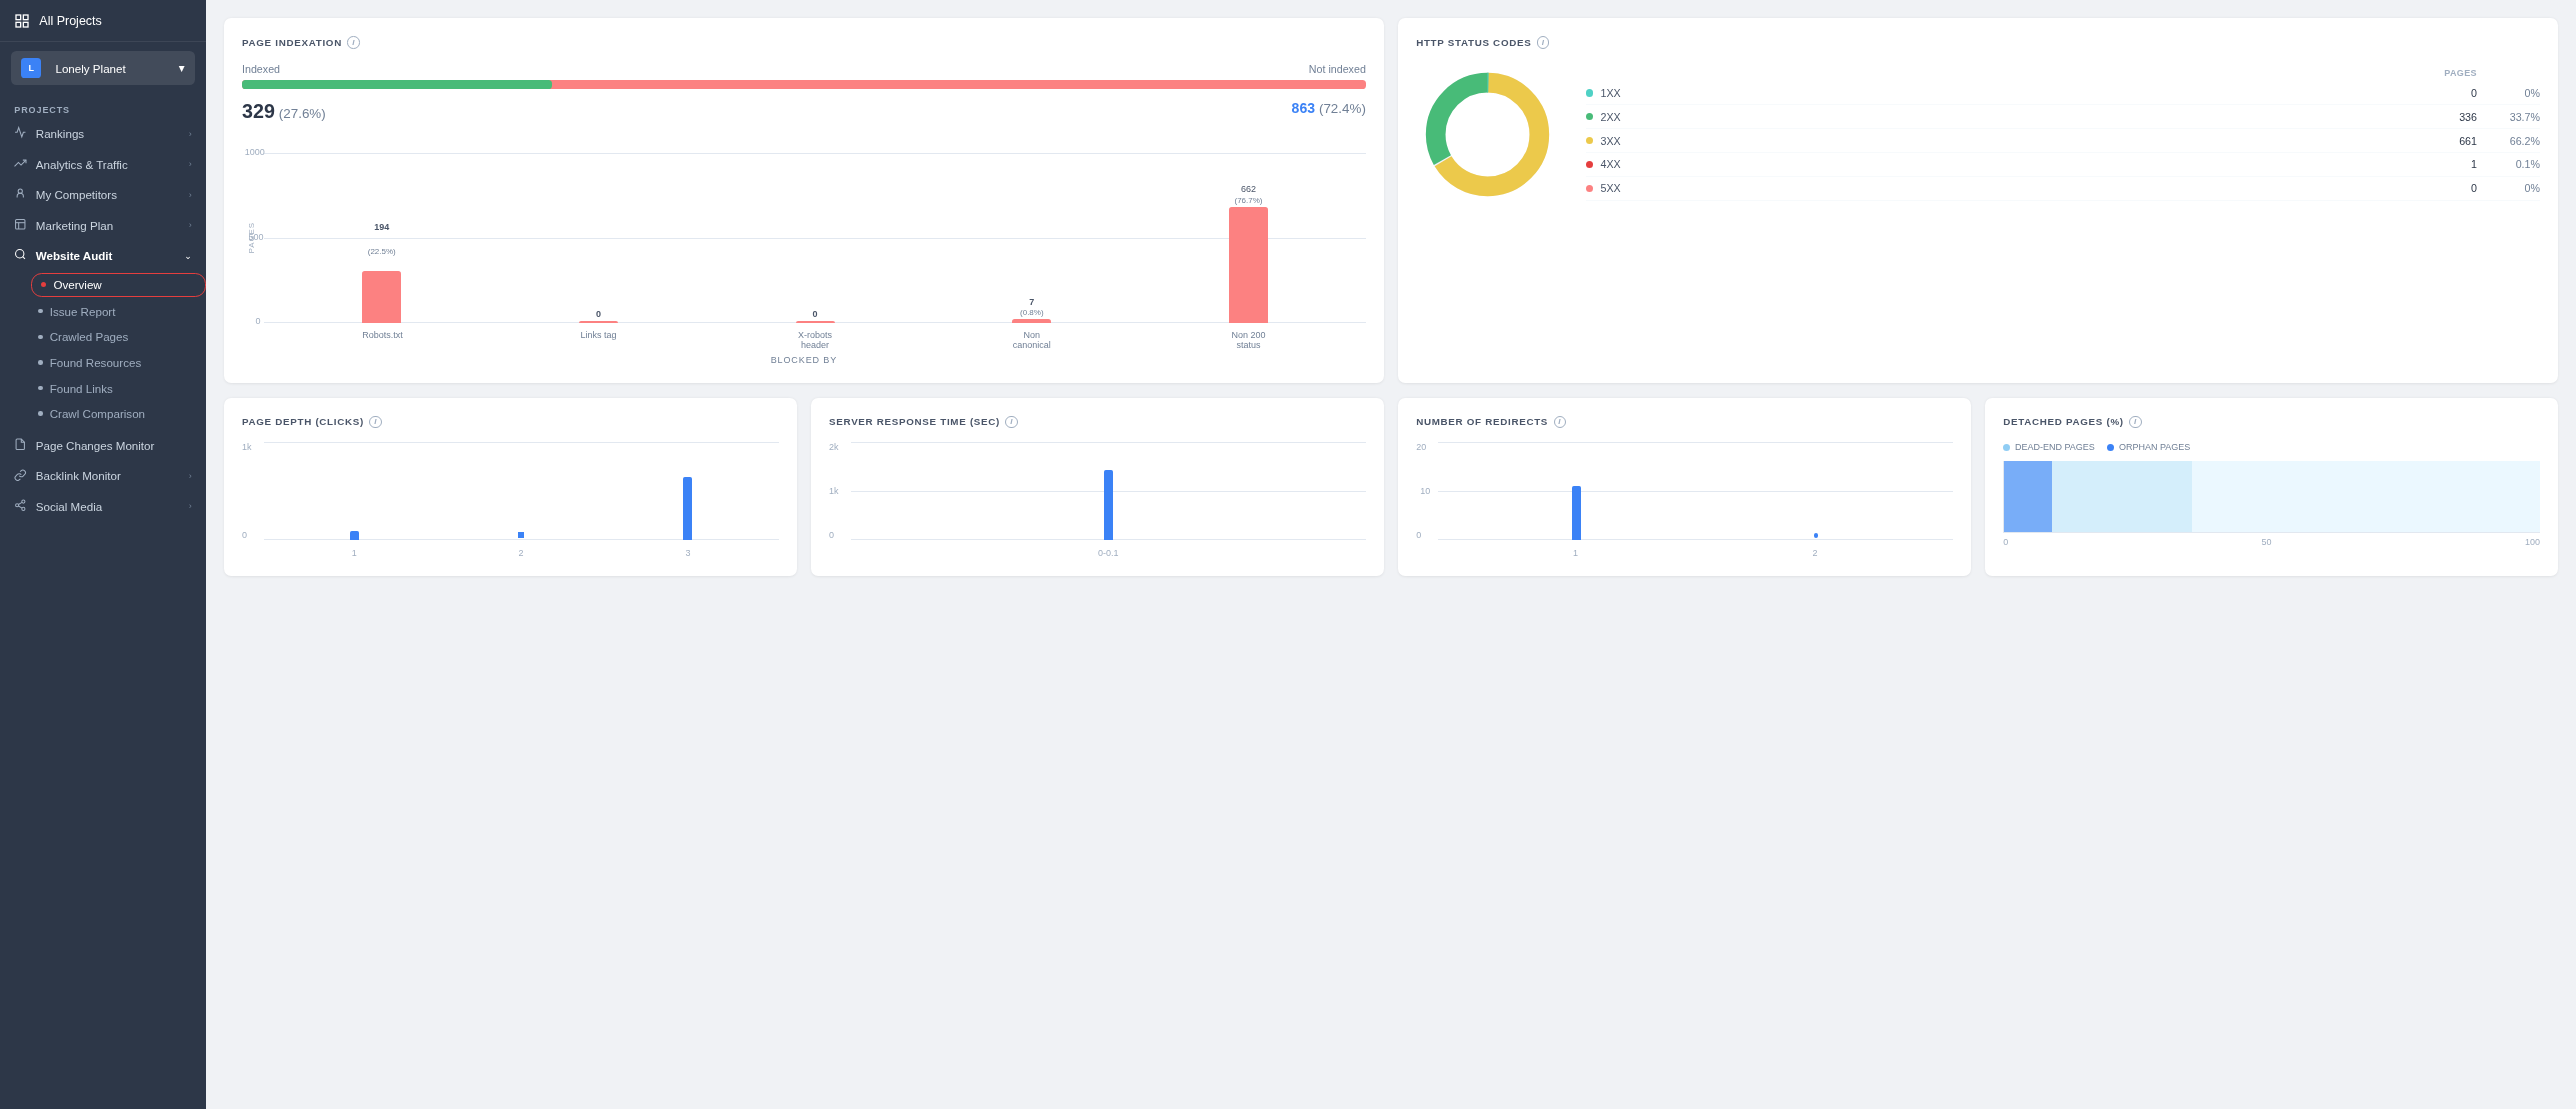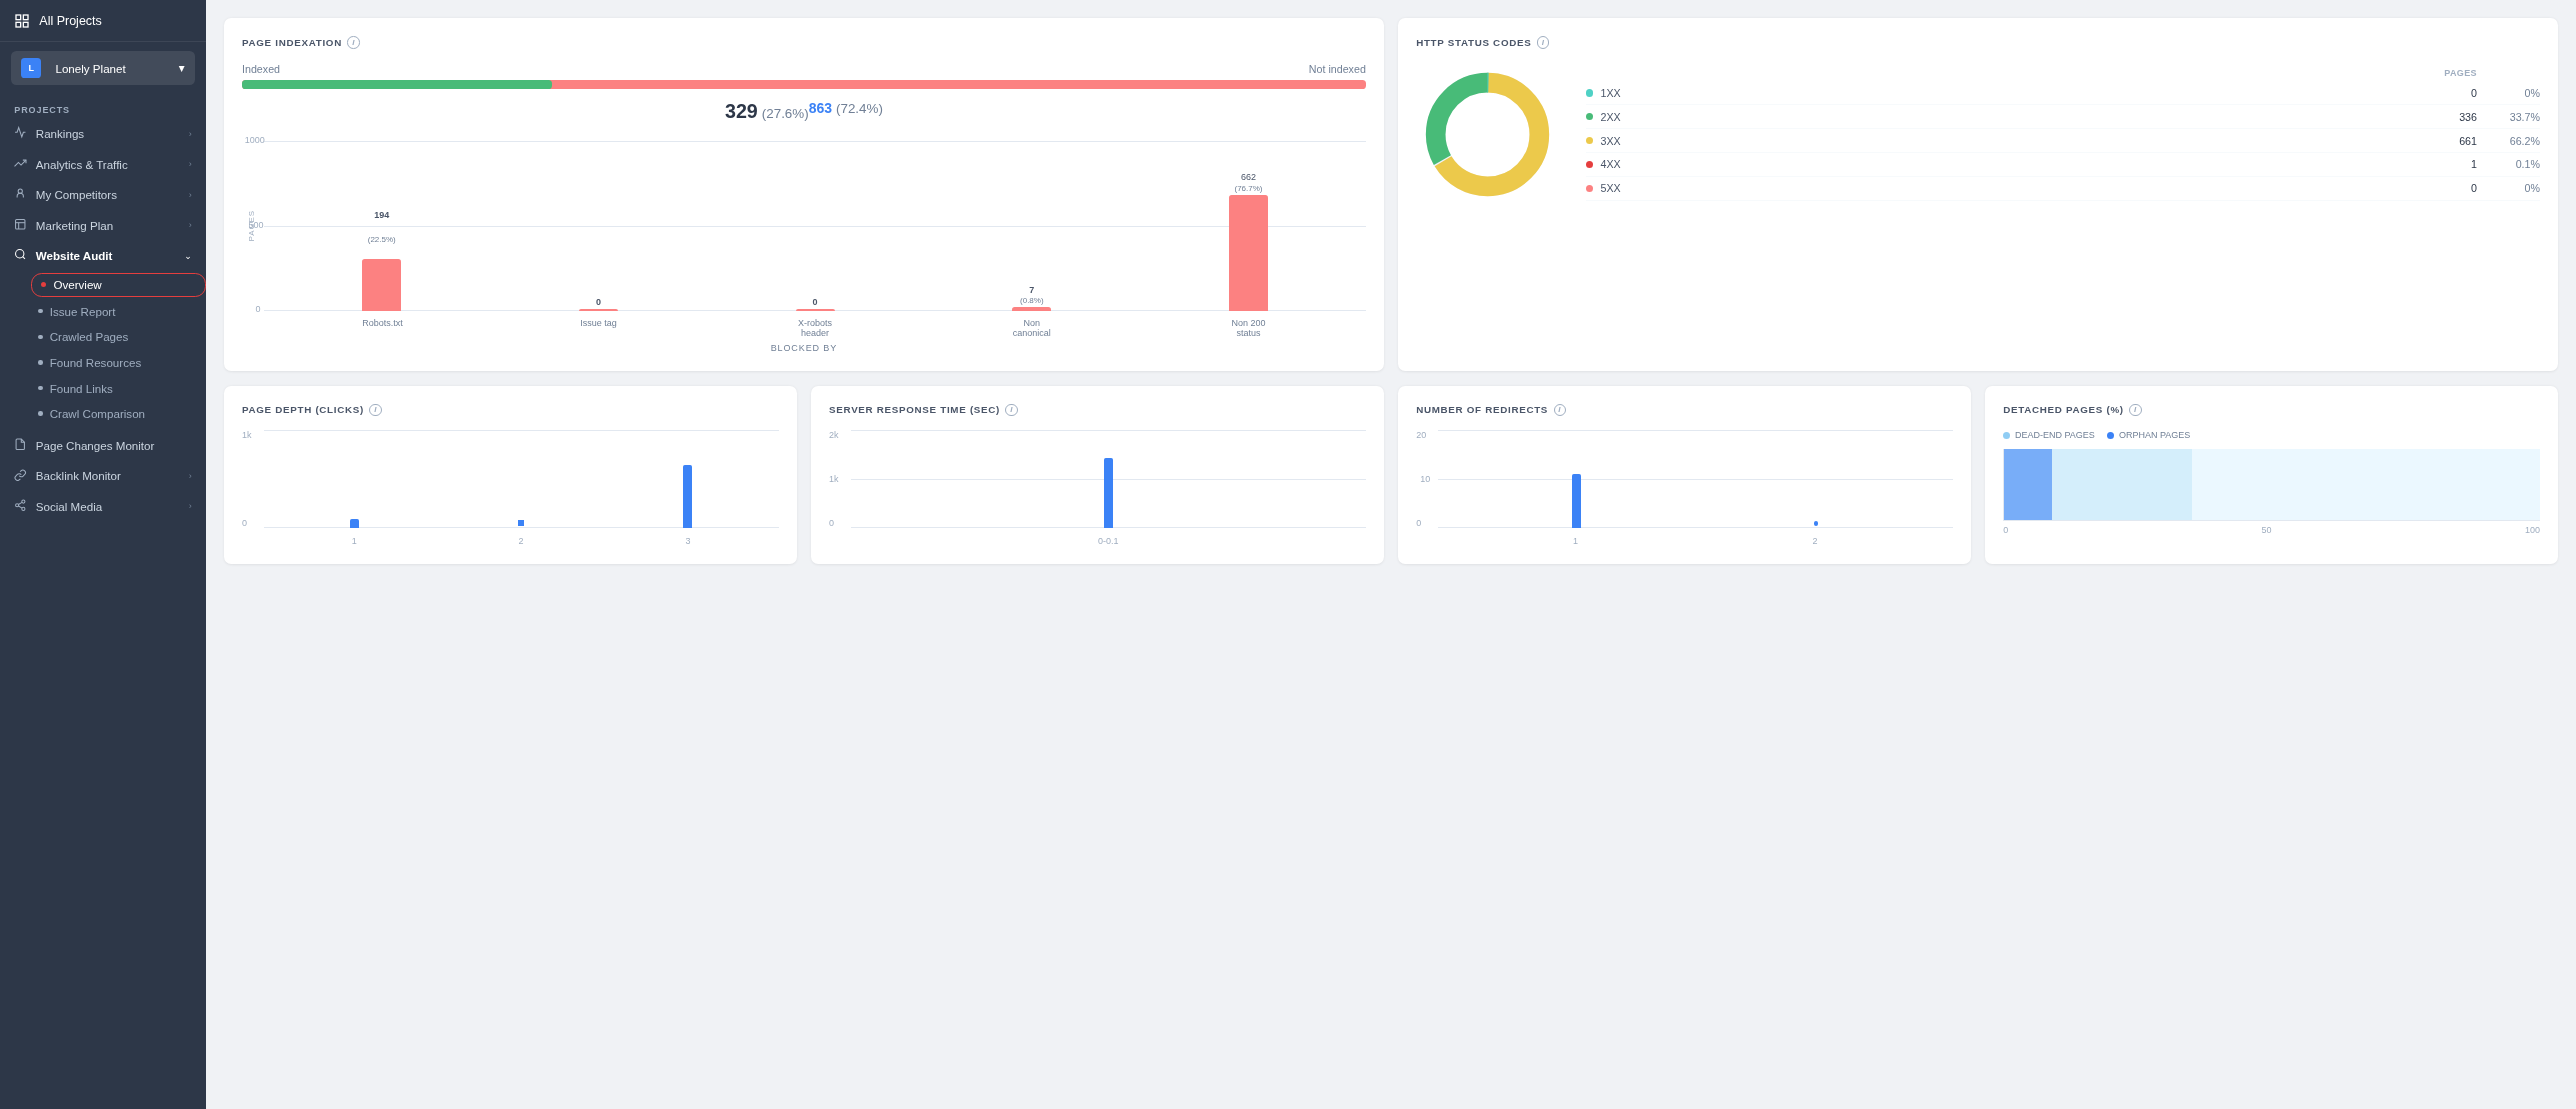--- a/index.html
+++ b/index.html
@@ -28,21 +28,21 @@
     .cards-row.two-col { grid-template-columns: 1fr 1fr; }
     .cards-row.four-col { grid-template-columns: 1fr 1fr 1fr 1fr; border-radius: 18px; }
     .card { background: #fff; border-radius: 7.2px; padding: 18px; box-shadow: 0 0.9px 2.7px rgba(0,0,0,0.07); }
     .card-title { font-size: 9.8px; font-weight: 700; letter-spacing: 0.7px; text-transform: uppercase; color: #4a5568; display: flex; align-items: center; gap: 5.4px; margin-bottom: 14.3px; }
     .card-title .info-icon { color: #a0aec0; font-size: 9.8px; font-style: italic; border: 0.9px solid #a0aec0; border-radius: 50%; width: 12.5px; height: 12.5px; display: inline-flex; align-items: center; justify-content: center; font-size: 8px; cursor: pointer; }
 
     
     .indexation-labels { display: flex; justify-content: space-between; font-size: 10.7px; color: #718096; margin-bottom: 5.4px; }
     .indexation-bar-container { height: 9px; background: #fc8181; border-radius: 3.6px; margin-bottom: 10.7px; position: relative; }
     .indexation-bar-green { height: 100%; background: #48bb78; border-radius: 3.6px; width: 27.6%; }
-    .indexation-numbers { display: flex; justify-content: center; margin-bottom: 18px; }
+    .indexation-numbers { display: flex; justify-content: space-between; margin-bottom: 30px; }
 
     
     .http-content { display: flex; align-items: center; gap: 27px; }
     .donut-container { position: relative; width: 143px; height: 143px; flex-shrink: 0; }
     .legend-row { display: flex; align-items: center; justify-content: space-between; padding: 5.4px 0; border-bottom: 0.9px solid #f7fafc; font-size: 10.7px; }
     .legend-left { display: flex; align-items: center; gap: 7.2px; }
     .legend-dot { width: 7.2px; height: 7.2px; border-radius: 50%; }
     .legend-label { color: #4a5568; font-size: 10.7px; }
     .legend-right { display: flex; gap: 27px; }
     .legend-val { color: #2d3748; font-weight: 500; min-width: 36px; text-align: right; }
@@ -279,21 +279,21 @@
             <div style="display:flex;flex-direction:column;align-items:center;gap:1.8px;">
               <span style="font-size:9px;font-weight:400;color:#4a5568;margin-top:44px;">662</span>
               <span style="font-size:8px;color:#718096;">(76.7%)</span>
               <div style="background:#fc8181;border-radius:2.7px 2.7px 0 0;width:39px;height:116px;"></div>
             </div>
           </div>
         </div>
 
         <div style="position:absolute;bottom:0;left:22.4px;right:0;display:flex;justify-content:space-around;padding:0 9px;">
           <span style="font-size:9px;color:#718096;text-align:center;width:39px;">Robots.txt</span>
-          <span style="font-size:9px;color:#718096;text-align:center;width:39px;">Issue tag</span>
+          <span style="font-size:9px;color:#718096;text-align:center;width:39px;">Links tag</span>
           <span style="font-size:9px;color:#718096;text-align:center;width:39px;">X-robots header</span>
           <span style="font-size:9px;color:#718096;text-align:center;width:39px;">Non canonical</span>
           <span style="font-size:9px;color:#718096;text-align:center;width:39px;">Non 200 status</span>
         </div>
       </div>
       <div style="text-align:center;font-size:9px;color:#718096;letter-spacing:0.9px;text-transform:uppercase;margin-top:5.4px;">BLOCKED BY</div>
     </div>
 
     <div class="card">
       <div class="card-title">

